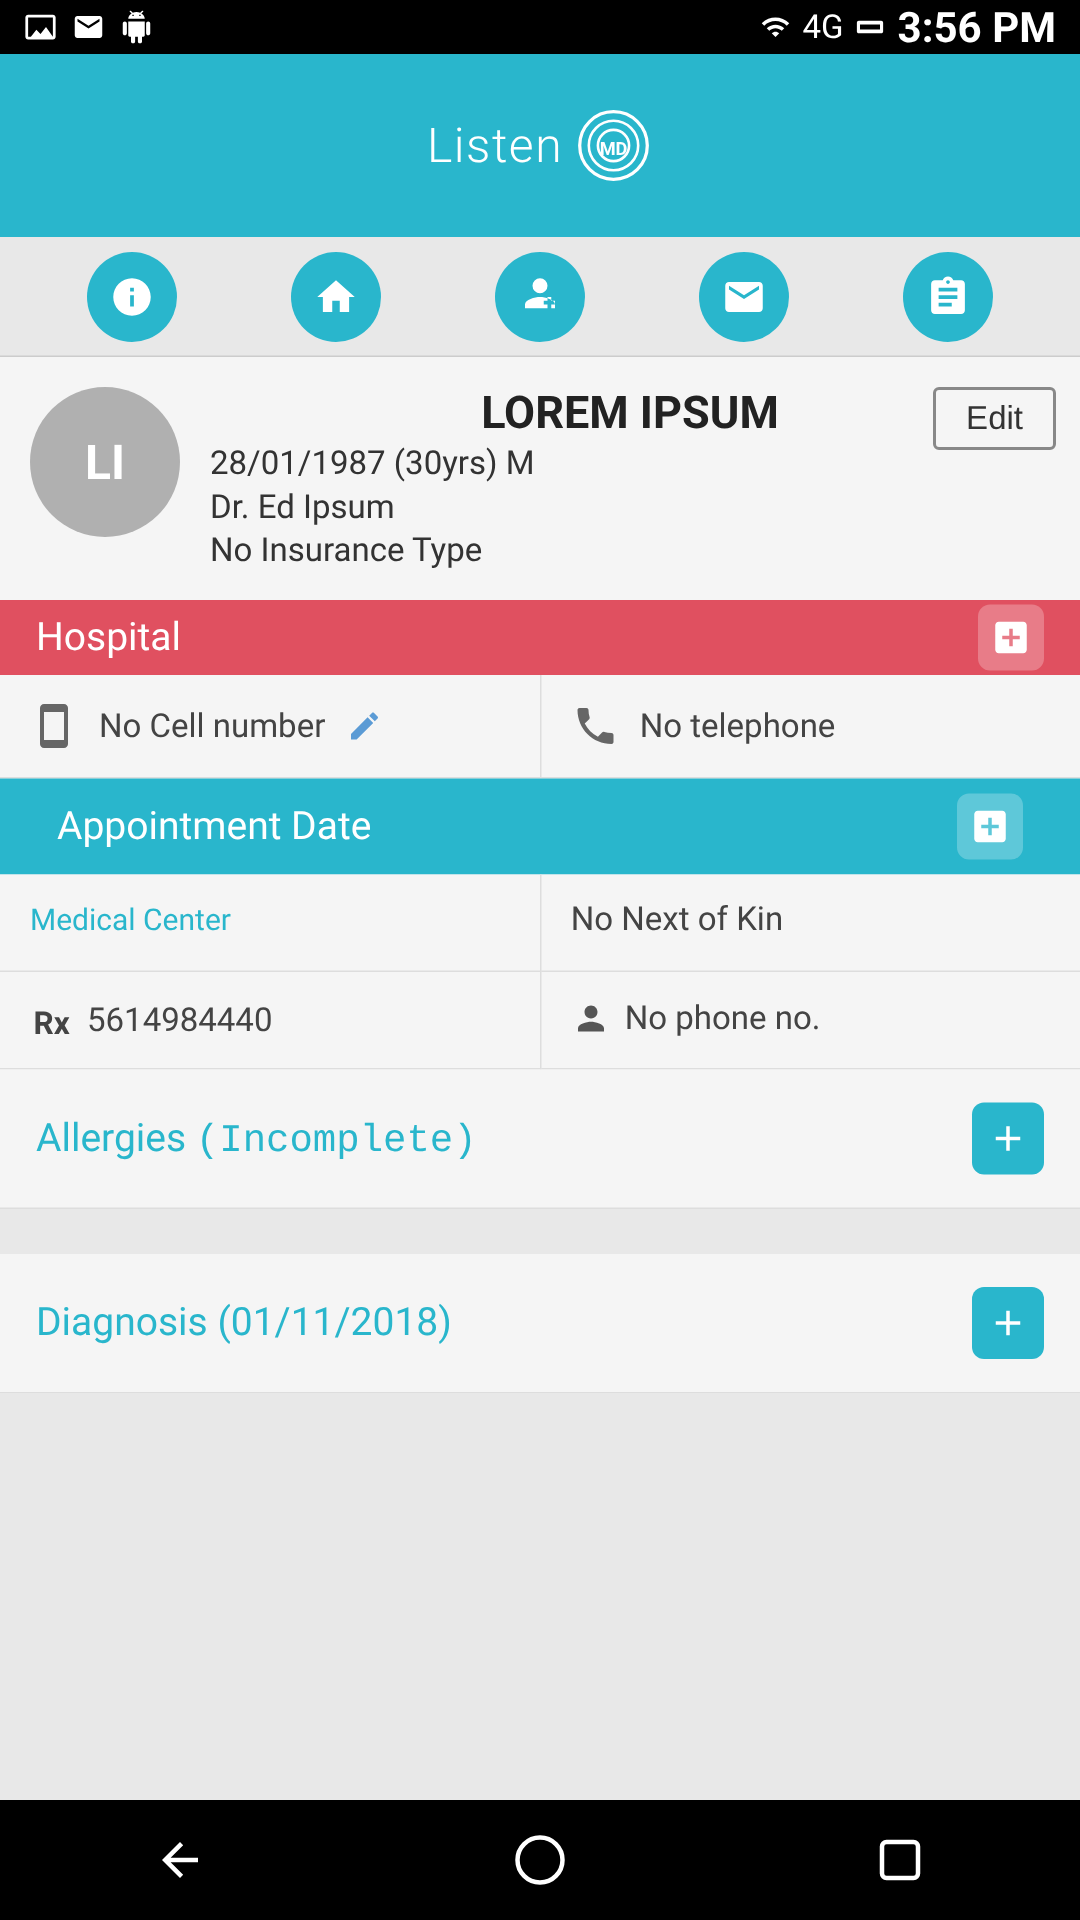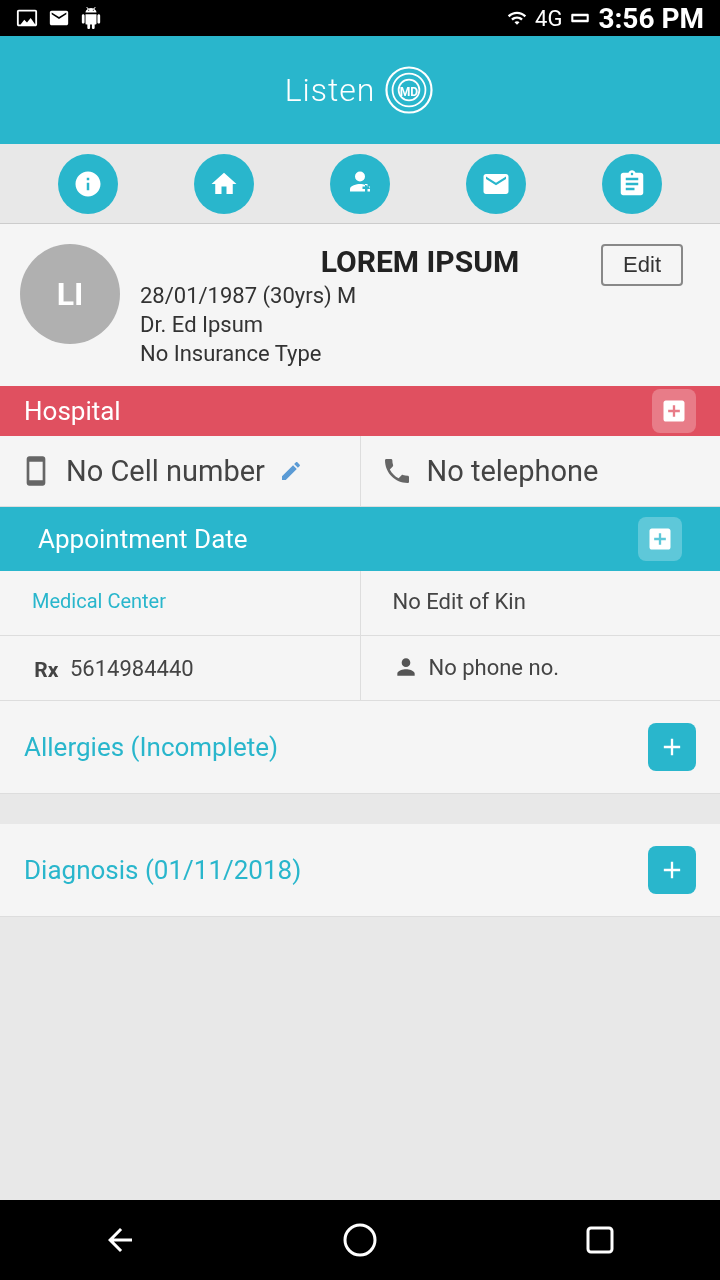--- a/index.html
+++ b/index.html
@@ -24,21 +24,21 @@
       color: #fff;
       font-size: 22px;
     }
     .status-left { display: flex; gap: 10px; align-items: center; }
     .status-right { display: flex; gap: 8px; align-items: center; font-size: 22px; }
     .status-time { font-size: 28px; font-weight: bold; }
 
     
     .app-header {
       background: #29b6cc;
-      height: 108px;
+      height: 122px;
       display: flex;
       align-items: center;
       justify-content: center;
     }
     .app-logo {
       display: flex;
       align-items: center;
       gap: 8px;
     }
     .logo-text {
@@ -116,21 +116,21 @@
       color: #333;
       margin-bottom: 4px;
     }
     .patient-insurance {
       font-size: 22px;
       color: #333;
     }
     .edit-btn {
       position: absolute;
       top: 20px;
-      right: 37px;
+      right: 16px;
       border: 2px solid #888;
       background: transparent;
       color: #333;
       font-size: 22px;
       padding: 6px 20px;
       cursor: pointer;
       border-radius: 4px;
     }
 
     
@@ -172,36 +172,36 @@
       display: flex;
       background: #f5f5f5;
       border-bottom: 1px solid #ddd;
     }
     .phone-cell {
       flex: 1;
       display: flex;
       align-items: center;
       gap: 14px;
       padding: 18px 20px;
-      font-size: 29px;
+      font-size: 22px;
       color: #444;
       border-right: 1px solid #ddd;
     }
     .phone-cell:last-child { border-right: none; }
     .phone-cell svg { fill: #666; flex-shrink: 0; }
     .edit-pencil { fill: #5b9bd5 !important; }
 
     
     .info-grid {
       display: flex;
       background: #f5f5f5;
     }
     .info-cell {
       flex: 1;
-      padding: 18px 32px;
+      padding: 18px 20px;
       font-size: 22px;
       border-right: 1px solid #ddd;
       border-bottom: 1px solid #ddd;
     }
     .info-cell:last-child { border-right: none; }
     .info-label { color: #29b6cc; font-size: 20px; margin-bottom: 4px; }
     .info-value { color: #444; display: flex; align-items: center; gap: 10px; }
     .info-value svg { fill: #555; }
 
     
@@ -375,21 +375,21 @@
         <path d="M19 3H5c-1.1 0-2 .9-2 2v14c0 1.1.9 2 2 2h14c1.1 0 2-.9 2-2V5c0-1.1-.9-2-2-2zm-2 10h-4v4h-2v-4H7v-2h4V7h2v4h4v2z"></path>
       </svg>
   </button>
 </div>
 
 <div class="info-grid">
   <div class="info-cell">
     <div class="info-label">Medical Center</div>
   </div>
   <div class="info-cell">
-    <div class="info-value">No Edit of Kin</div>
+    <div class="info-value">No Next of Kin</div>
   </div>
 </div>
 
 <div class="info-grid">
   <div class="info-cell">
     <div class="info-value">
       <svg width="28" height="28" viewBox="0 0 24 24">
           <text x="2" y="20" font-size="18" font-weight="bold" fill="#444">Rx</text>
         </svg>
       <span>5614984440</span>
@@ -400,21 +400,21 @@
       <svg width="26" height="26" viewBox="0 0 24 24">
           <path fill="#555" d="M12 12c2.21 0 4-1.79 4-4s-1.79-4-4-4-4 1.79-4 4 1.79 4 4 4zm0 2c-2.67 0-8 1.34-8 4v2h16v-2c0-2.66-5.33-4-8-4z"></path>
         </svg>
       <span>No phone no.</span>
     </div>
   </div>
 </div>
 
 <div class="section-row">
   <span class="section-row-label">
-    <span>Allergies</span>&nbsp;<span style="color:#29b6cc;">(Incomplete)</span>
+    <span>Allergies</span>&nbsp;<span style="color:#29b6cc;font-family:Liberation Mono, monospace;">(Incomplete)</span>
   </span>
   <button class="section-plus-btn">
     <svg width="28" height="28" viewBox="0 0 24 24">
         <path d="M19 13h-6v6h-2v-6H5v-2h6V5h2v6h6v2z"></path>
       </svg>
   </button>
 </div>
 
 <div class="spacer"></div>
 

